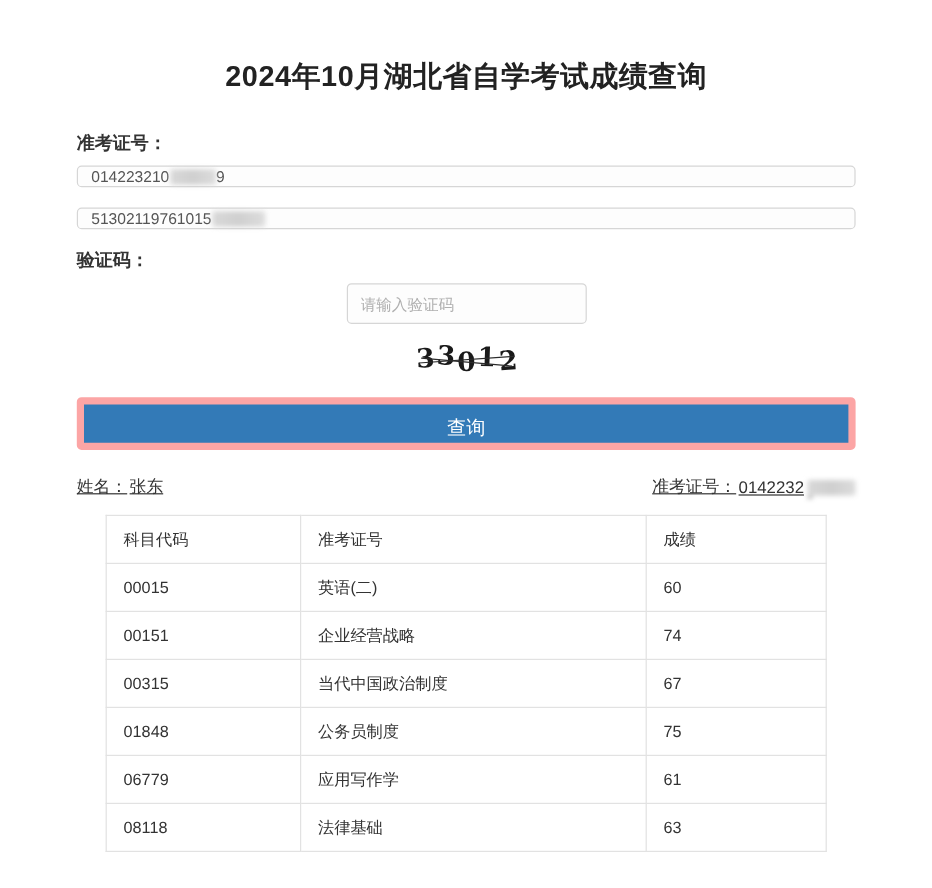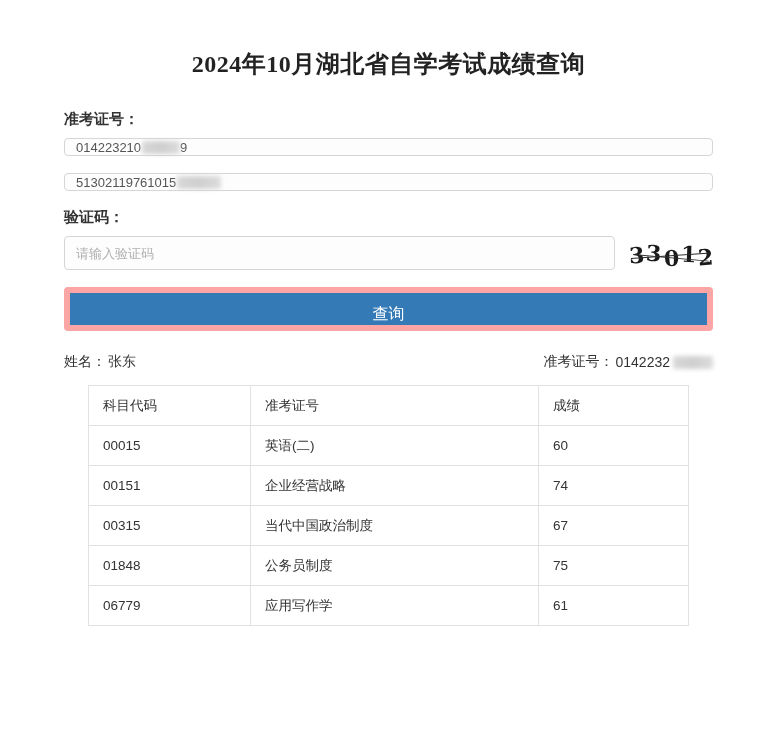--- a/index.html
+++ b/index.html
@@ -20,21 +20,20 @@
     position: relative;
     box-sizing: border-box;
   }
   .page-title {
     text-align: center;
     font-size: 24px;
     font-weight: bold;
     color: #222222;
     padding-top: 48px;
     letter-spacing: 0.5px;
-    font-family: Liberation Serif, serif;
   }
   .form-area {
     padding: 0 64px;
     margin-top: 30px;
   }
   .field-label {
     font-size: 15px;
     font-weight: bold;
     color: #333333;
     margin-bottom: 9px;
@@ -75,22 +74,23 @@
     display: inline-block;
     margin-left: 1px;
     color: transparent;
     background: linear-gradient(90deg, #d8d8d8, #cfcfcf, #dcdcdc);
     filter: blur(2px);
     border-radius: 2px;
     height: 13px;
   }
   .captcha-row {
     display: flex;
-    align-items: flex-end;
+    align-items: center;
     gap: 14px;
+    flex-direction: column;
   }
   .captcha-row .text-input {
     flex: 1 1 auto;
     width: auto;
   }
   .captcha-image {
     width: 84px;
     height: 30px;
     position: relative;
     flex: 0 0 auto;
@@ -137,20 +137,21 @@
     box-sizing: border-box;
   }
   .result-meta {
     display: flex;
     justify-content: space-between;
     align-items: center;
     padding: 0 64px;
     margin-top: 22px;
     font-size: 14px;
     color: #333333;
+    text-decoration: underline;
   }
   .meta-left, .meta-right {
     display: flex;
     align-items: center;
     white-space: nowrap;
   }
   .meta-label { font-weight: normal; }
   .meta-value { margin-left: 2px; }
   .score-table-wrap {
     padding: 0 88px;
@@ -265,17 +266,22 @@
         <tr>
           <td>01848</td>
           <td>公务员制度</td>
           <td>75</td>
         </tr>
         <tr>
           <td>06779</td>
           <td>应用写作学</td>
           <td>61</td>
         </tr>
+        <tr>
+          <td>08118</td>
+          <td>法律基础</td>
+          <td>63</td>
+        </tr>
       </tbody>
     </table>
   </div>
 
 </div>
 
 </body></html>

